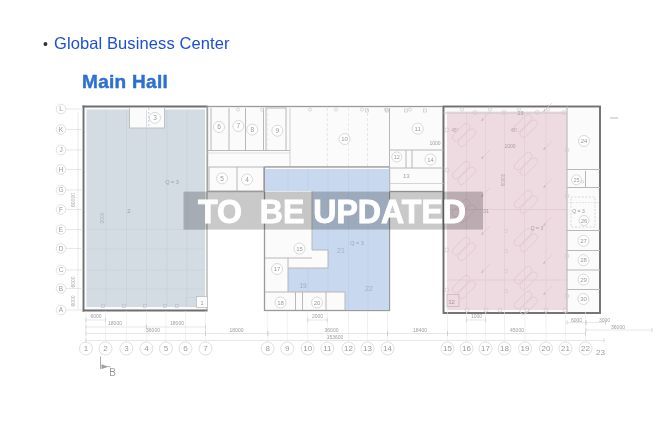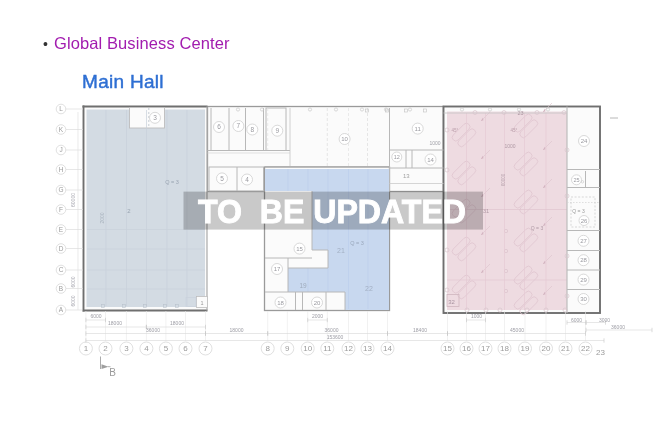--- a/index.html
+++ b/index.html
@@ -1,18 +1,18 @@
 <!DOCTYPE html>
 <html><head><meta charset="utf-8">
 <style>
 html,body{margin:0;padding:0;}
 body{width:660px;height:440px;-webkit-font-smoothing:antialiased;background:#ffffff;font-family:"Liberation Sans",sans-serif;overflow:hidden;position:relative;}
-.title{position:absolute;left:54px;top:34px;font-size:16.5px;color:#a21caf;letter-spacing:0.1px;}
+.title{position:absolute;left:54px;top:34px;font-size:16.5px;color:#1d4ed8;letter-spacing:0.1px;}
 .bullet{position:absolute;left:43px;top:36px;font-size:14px;color:#333;}
-.sub{position:absolute;left:82px;top:71px;font-size:19px;font-weight:normal;color:#2e6fd3;-webkit-text-stroke:0.45px #2e6fd3;letter-spacing:0.3px;}
+.sub{position:absolute;left:82px;top:71px;font-size:19px;font-weight:bold;color:#2e6fd3;-webkit-text-stroke:0.45px #2e6fd3;letter-spacing:0.3px;}
 </style></head>
 <body>
 <span class="bullet">•</span>
 <span class="title">Global Business Center</span>
 <span class="sub">Main Hall</span>
 <svg width="660" height="440" viewBox="0 0 660 440" style="position:absolute;left:0;top:0;will-change:transform;" xmlns="http://www.w3.org/2000/svg">
 <defs>
 <pattern id="hatch" width="30" height="30" patternUnits="userSpaceOnUse" patternTransform="rotate(-45 0 0)">
   <rect x="3" y="3.5" width="21" height="7.5" rx="3.7" fill="none" stroke="#e3cad3" stroke-width="0.75"></rect>
   <rect x="17" y="18.5" width="21" height="7.5" rx="3.7" fill="none" stroke="#e3cad3" stroke-width="0.75"></rect>

